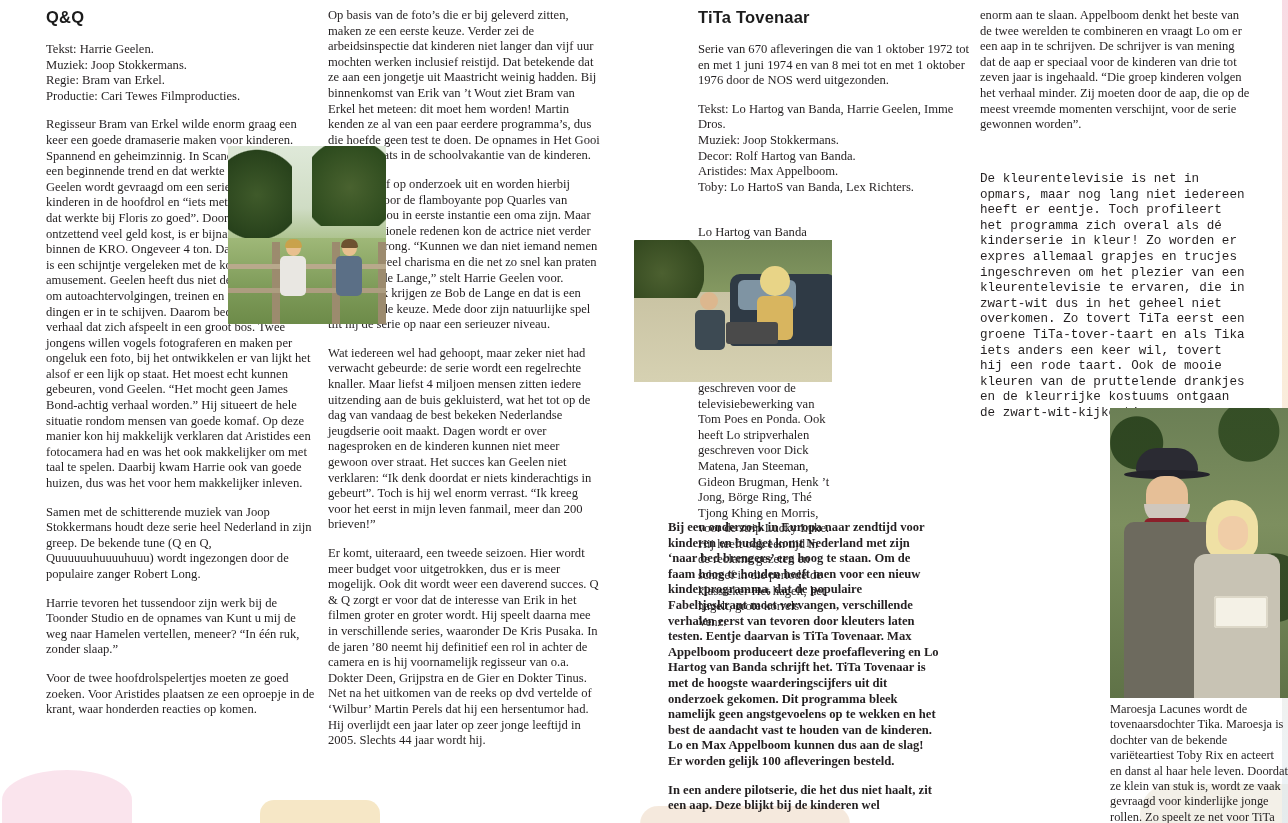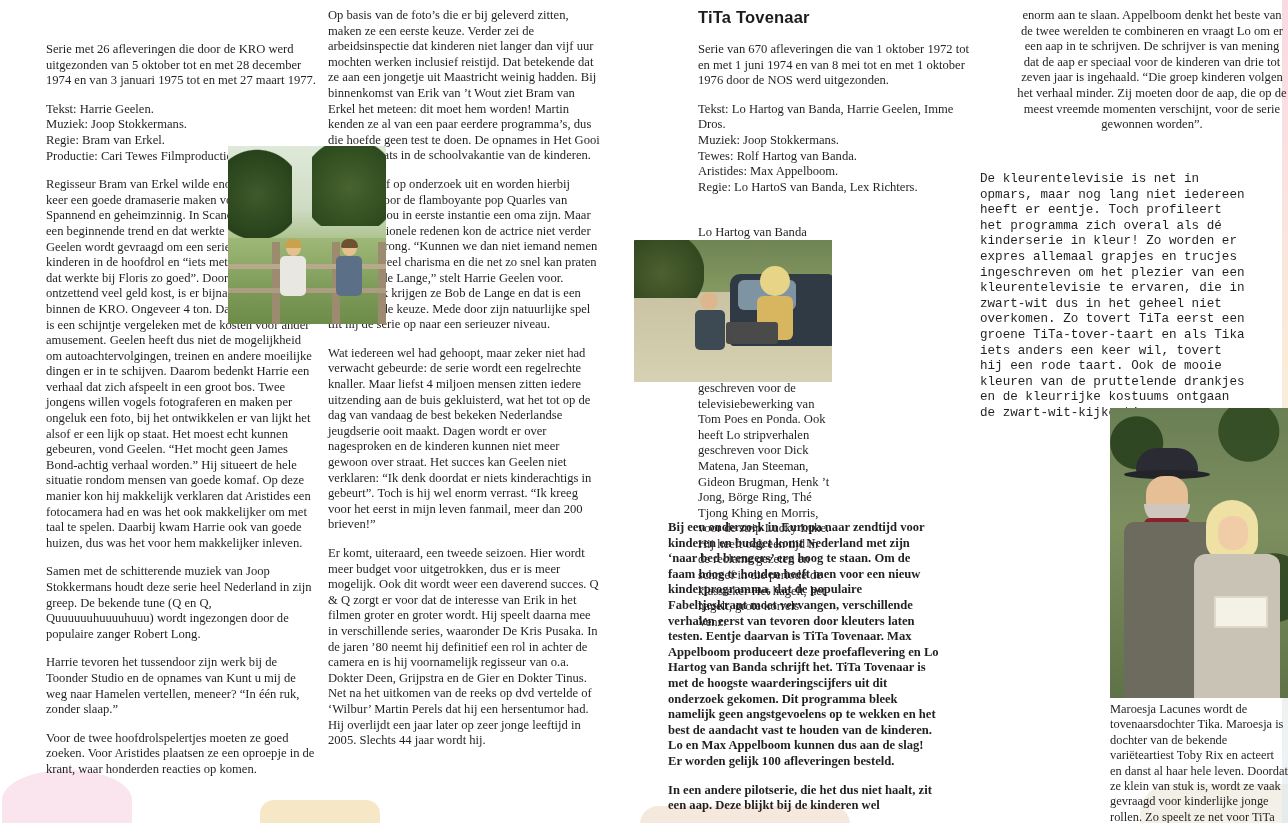--- a/index.html
+++ b/index.html
@@ -143,23 +143,25 @@
 <body>
 
 <div class="blob blob-a"></div>
 <div class="blob blob-b"></div>
 <div class="blob blob-c"></div>
 <div class="blob blob-d"></div>
 <div class="edge-strip"></div>
 
 <div class="page">
 
+  <div class="article" style="left:46px; top:8px; width:282px;">
+    <h2 class="art-title">Q&amp;Q</h2>
+  </div>
 
   <div class="col" style="left:46px; top:42px; width:272px;">
-    <p>Serie met 26 afleveringen die door de KRO werd uitgezonden van 5 oktober tot en met 28 december 1974 en van 3 januari 1975 tot en met 27 maart 1977.</p>
     <p class="credits">
       <span class="it">Tekst: Harrie Geelen.</span>
       <span class="it">Muziek: Joop Stokkermans.</span>
       <span class="it">Regie: Bram van Erkel.</span>
       <span class="it">Productie: Cari Tewes Filmproducties.</span>
     </p>
     <p>Regisseur Bram van Erkel wilde enorm graag een keer een goede dramaserie maken voor kinderen. Spannend en geheimzinnig. In Scandinavië was dit een beginnende trend en dat werkte erg goed. Harrie Geelen wordt gevraagd om een serie te schrijven met kinderen in de hoofdrol en “iets met paarden, want dat werkte bij Floris zo goed”. Doordat Hamelen ontzettend veel geld kost, is er bijna geen budget binnen de KRO. Ongeveer 4 ton. Dat lijkt veel, maar is een schijntje vergeleken met de kosten voor ander amusement. Geelen heeft dus niet de mogelijkheid om autoachtervolgingen, treinen en andere moeilijke dingen er in te schijven. Daarom bedenkt Harrie een verhaal dat zich afspeelt in een groot bos. Twee jongens willen vogels fotograferen en maken per ongeluk een foto, bij het ontwikkelen er van lijkt het alsof er een lijk op staat. Het moest echt kunnen gebeuren, vond Geelen. “Het mocht geen James Bond-achtig verhaal worden.” Hij situeert de hele situatie rondom mensen van goede komaf. Op deze manier kon hij makkelijk verklaren dat Aristides een fotocamera had en was het ook makkelijker om met taal te spelen. Daarbij kwam Harrie ook van goede huizen, dus was het voor hem makkelijker inleven.</p>
     <p>Samen met de schitterende muziek van Joop Stokkermans houdt deze serie heel Nederland in zijn greep. De bekende tune (Q en Q, Quuuuuuhuuuuhuuu) wordt ingezongen door de populaire zanger Robert Long.</p>
     <p>Harrie tevoren het tussendoor zijn werk bij de Toonder Studio en de opnames van Kunt u mij de weg naar Hamelen vertellen, meneer? “In één ruk, zonder slaap.”</p>
     <p>Voor de twee hoofdrolspelertjes moeten ze goed zoeken. Voor Aristides plaatsen ze een oproepje in de krant, waar honderden reacties op komen.</p>
@@ -196,23 +198,23 @@
 
   <div class="article" style="left:698px; top:8px; width:282px;">
     <h2 class="art-title">TiTa Tovenaar</h2>
   </div>
 
   <div class="col" style="left:698px; top:42px; width:272px;">
     <p>Serie van 670 afleveringen die van 1 oktober 1972 tot en met 1 juni 1974 en van 8 mei tot en met 1 oktober 1976 door de NOS werd uitgezonden.</p>
     <p class="credits">
       <span class="it">Tekst: Lo Hartog van Banda, Harrie Geelen, Imme Dros.</span>
       <span class="it">Muziek: Joop Stokkermans.</span>
-      <span class="it">Tewes: Rolf Hartog van Banda.</span>
+      <span class="it">Decor: Rolf Hartog van Banda.</span>
       <span class="it">Aristides: Max Appelboom.</span>
-      <span class="it">Regie: Lo HartoS van Banda, Lex Richters.</span>
+      <span class="it">Toby: Lo HartoS van Banda, Lex Richters.</span>
     </p>
   </div>
 
   <div class="col" style="left:698px; top:225px; width:132px;">
     <p>Lo Hartog van Banda heeft met de sprookjesserie Er was eens... aan de wieg gestaan van de kindertelevisie in Nederland. Hij heeft in de periode dat hij voor Marten Toonder werkte ook de scenario’s geschreven voor de televisiebewerking van Tom Poes en Ponda. Ook heeft Lo stripverhalen geschreven voor Dick Matena, Jan Steeman, Gideon Brugman, Henk ’t Jong, Börge Ring, Thé Tjong Khing en Morris, voor de strip Lucky Luke. Hij heeft ook een tijd in de reclame gezeten en schreef in die periode de klassieker Het hagelt, het hagelt, grote korrels Venz.</p>
   </div>
 
   <div class="photo ph2">
     <div class="bg"></div>
     <div class="grass-top"></div>
@@ -229,21 +231,21 @@
         <div class="top"></div>
       </div>
     <div class="tw"></div>
   </div>
 
   <div class="col" style="left:668px; top:520px; width:272px;font-weight:bold;">
     <p>Bij een onderzoek in Europa naar zendtijd voor kinderen en budget komt Nederland met zijn ‘naar bed brengers’ erg hoog te staan. Om de faam hoog te houden heeft men voor een nieuw kinderprogramma, dat de populaire Fabeltjeskrant moet vervangen, verschillende verhalen eerst van tevoren door kleuters laten testen. Eentje daarvan is TiTa Tovenaar. Max Appelboom produceert deze proefaflevering en Lo Hartog van Banda schrijft het. TiTa Tovenaar is met de hoogste waarderingscijfers uit dit onderzoek gekomen. Dit programma bleek namelijk geen angstgevoelens op te wekken en het best de aandacht vast te houden van de kinderen. Lo en Max Appelboom kunnen dus aan de slag! Er worden gelijk 100 afleveringen besteld.</p>
     <p>In een andere pilotserie, die het dus niet haalt, zit een aap. Deze blijkt bij de kinderen wel</p>
   </div>
 
-  <div class="col" style="left:1016px; top:8px; width:272px;text-align:center;">
+  <div class="col" style="left:980px; top:8px; width:272px;">
     <p>enorm aan te slaan. Appelboom denkt het beste van de twee werelden te combineren en vraagt Lo om er een aap in te schrijven. De schrijver is van mening dat de aap er speciaal voor de kinderen van drie tot zeven jaar is ingehaald. “Die groep kinderen volgen het verhaal minder. Zij moeten door de aap, die op de meest vreemde momenten verschijnt, voor de serie gewonnen worden”.</p>
   </div>
 
   <div class="col" style="left:980px; top:172px; width:272px;font-family:Liberation Mono, monospace;">
     <p>De kleurentelevisie is net in opmars, maar nog lang niet iedereen heeft er eentje. Toch profileert het programma zich overal als dé kinderserie in kleur! Zo worden er expres allemaal grapjes en trucjes ingeschreven om het plezier van een kleurentelevisie te ervaren, die in zwart-wit dus in het geheel niet overkomen. Zo tovert TiTa eerst een groene TiTa-tover-taart en als Tika iets anders een keer wil, tovert hij een rode taart. Ook de mooie kleuren van de pruttelende drankjes en de kleurrijke kostuums ontgaan de zwart-wit-kijkertjes.</p>
   </div>
 
   <div class="photo ph3">
     <div class="bg"></div>
     <div class="leaves"></div>

